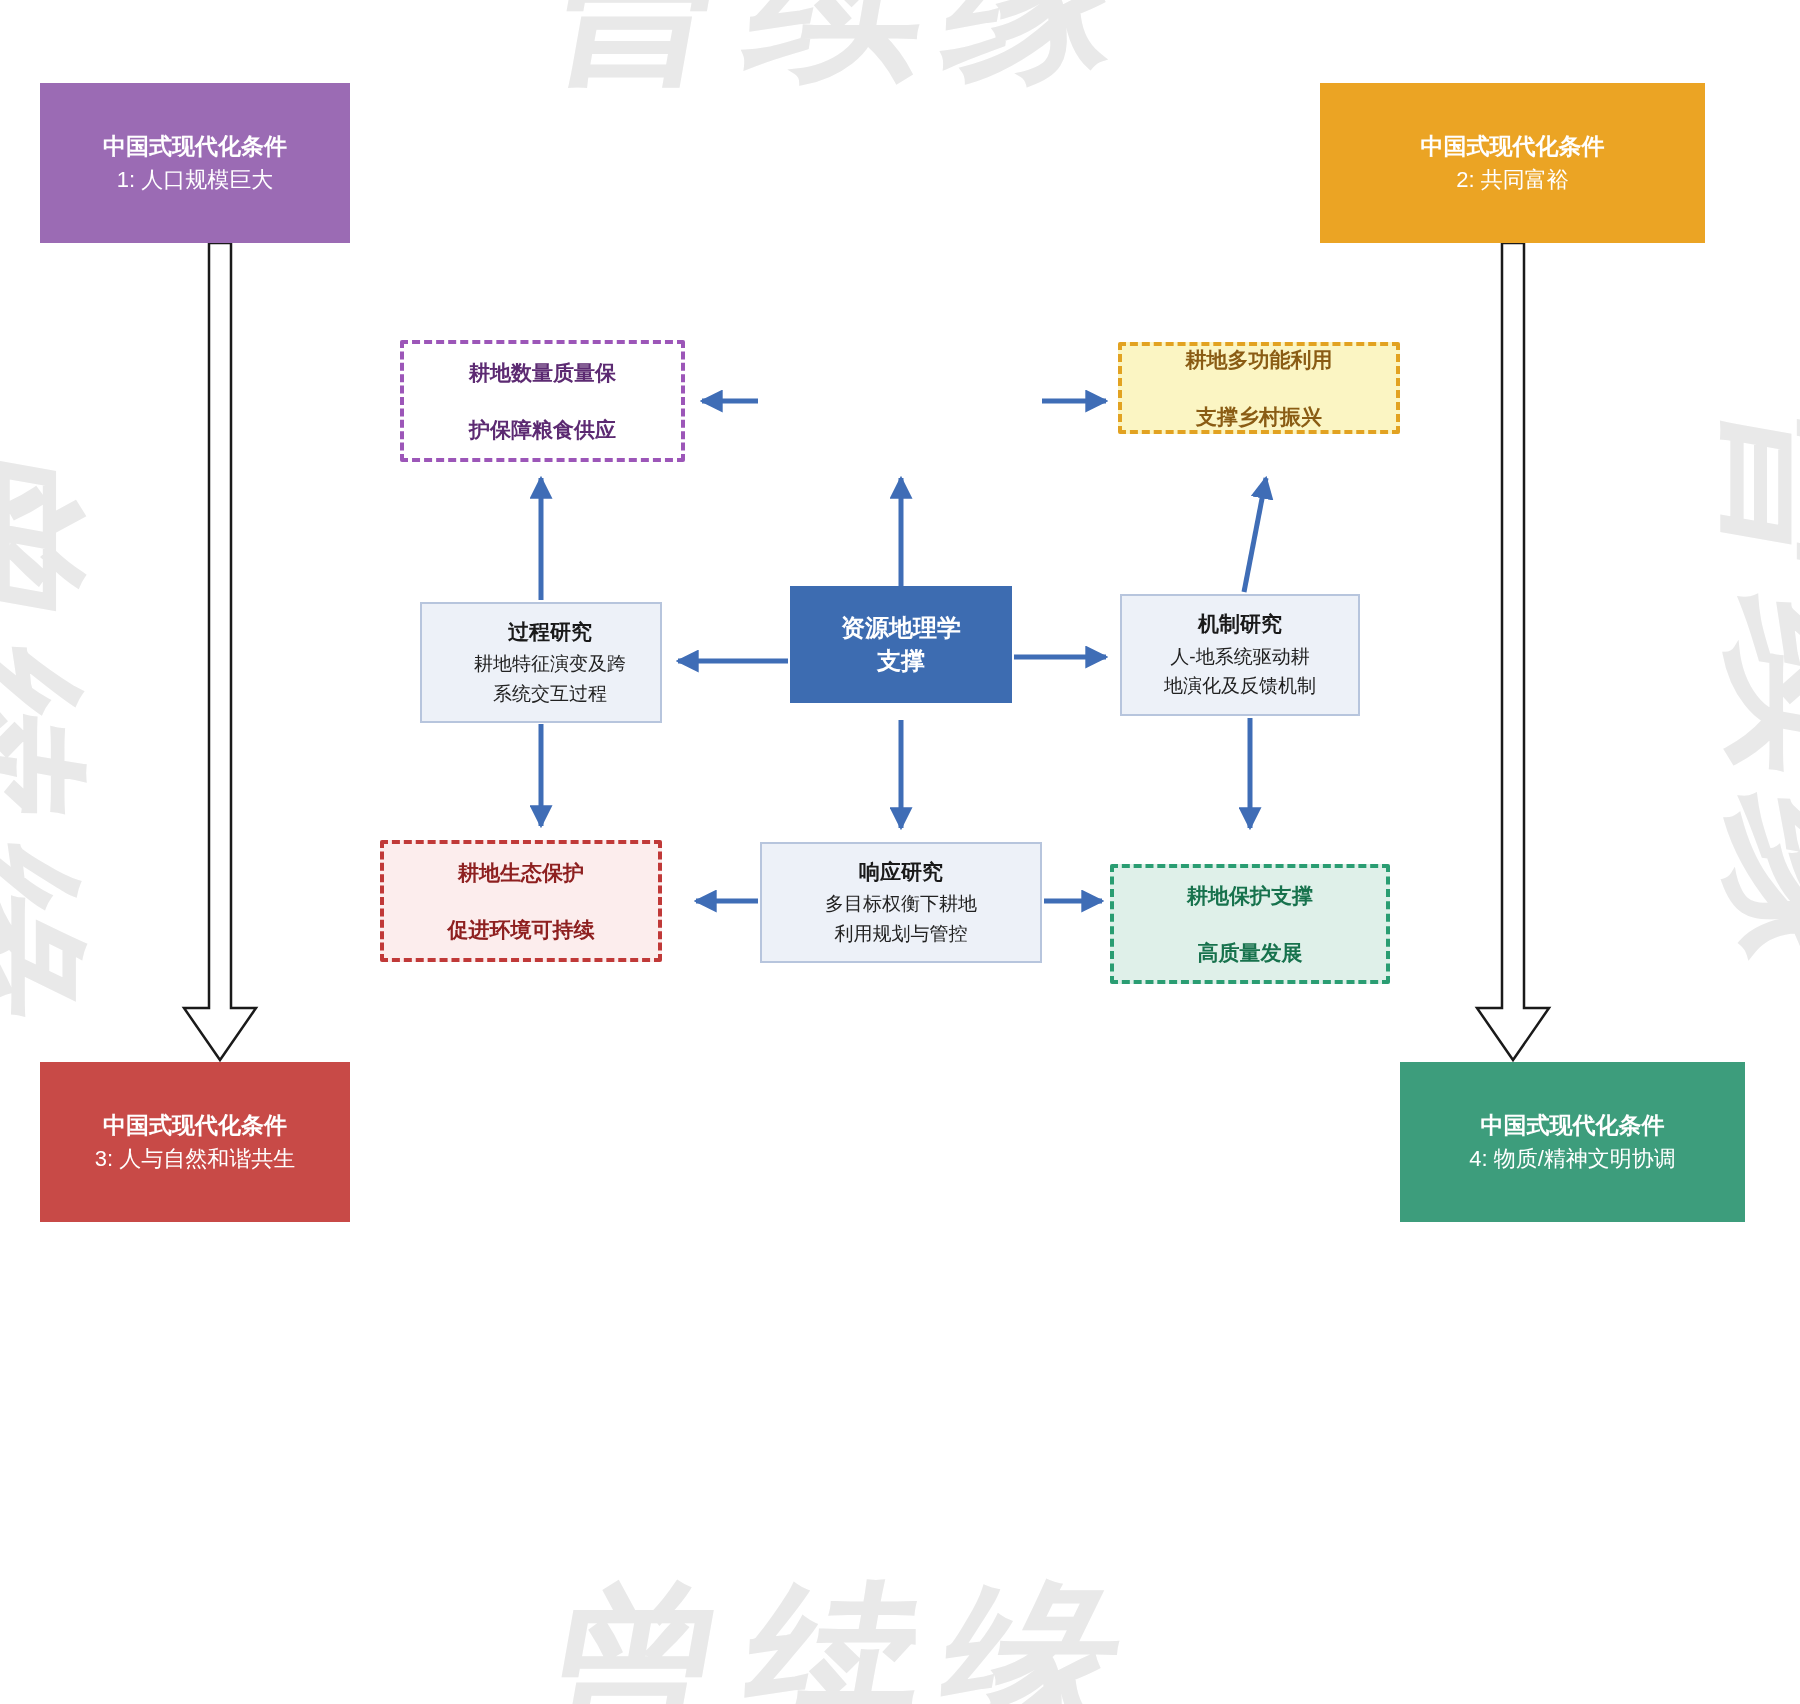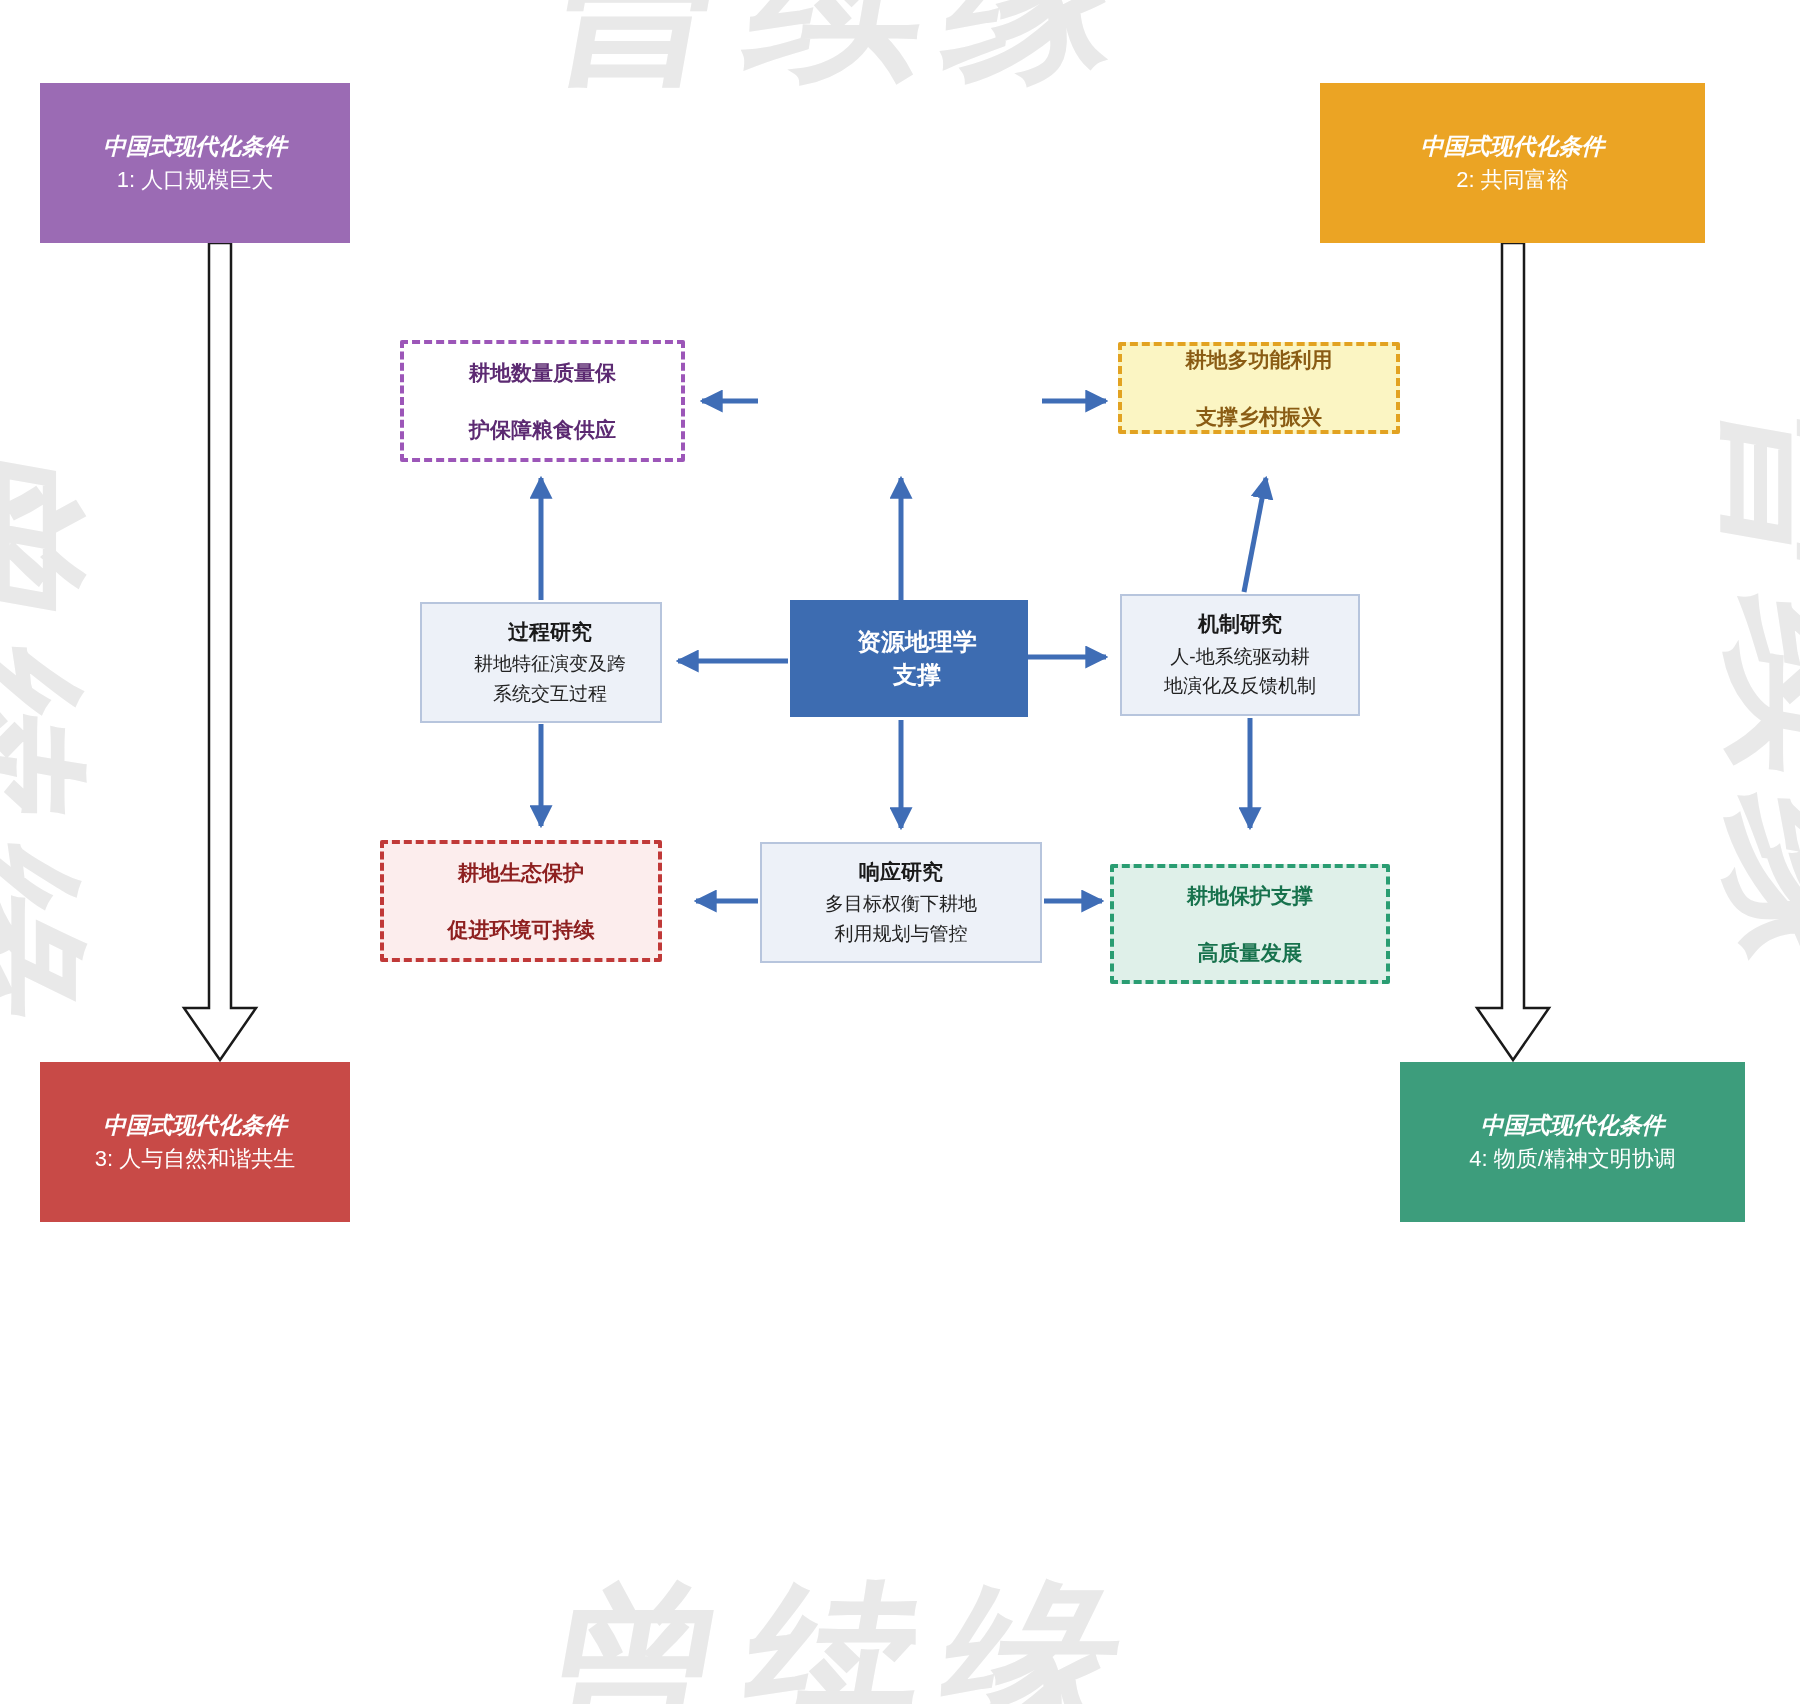--- a/index.html
+++ b/index.html
@@ -24,21 +24,21 @@
   svg.arrows{position:absolute;left:0;top:0;z-index:1;pointer-events:none;}
   .arrow-line{stroke:var(--arrow,#3f6db6);stroke-width:5;fill:none;}
   .arrow-head{fill:var(--arrow,#3f6db6);}
   .hollow-arrow{fill:#ffffff;stroke:#1a1a1a;stroke-width:2.5;stroke-linejoin:miter;}
 
   
   .corner-box{
     position:absolute;z-index:2;display:flex;flex-direction:column;
     align-items:center;justify-content:center;color:#ffffff;text-align:center;
   }
-  .cb-title{font-size:23px;font-weight:bold;line-height:1.45;font-style:italic;}
+  .cb-title{font-size:23px;font-weight:bold;line-height:1.45;}
   .cb-sub{font-size:22px;line-height:1.45;}
 
   
   .center-box{
     position:absolute;z-index:2;display:flex;flex-direction:column;
     align-items:center;justify-content:center;color:#ffffff;text-align:center;
   }
   .ctr-line{font-size:24px;font-weight:bold;line-height:1.35;}
 
   
@@ -106,21 +106,21 @@
   <div class="corner-box" style="left: 40px; top: 1062px; width: 310px; height: 160px; background-color: rgb(200, 74, 71);">
     <div class="cb-title">中国式现代化条件</div>
     <div class="cb-sub">3: 人与自然和谐共生</div>
   </div>
 
   <div class="corner-box" style="left: 1400px; top: 1062px; width: 345px; height: 160px; background-color: rgb(61, 157, 124);">
     <div class="cb-title">中国式现代化条件</div>
     <div class="cb-sub">4: 物质/精神文明协调</div>
   </div>
 
-  <div class="center-box" style="left: 790px; top: 600px; width: 222px; height: 117px; background-color: rgb(61, 108, 177); padding-left: 16px;">
+  <div class="center-box" style="left: 790px; top: 586px; width: 222px; height: 117px; background-color: rgb(61, 108, 177);">
     <div class="ctr-line">资源地理学</div>
     <div class="ctr-line">支撑</div>
   </div>
 
 
   <div class="research-box" style="left:420px;top:602px;width:242px;height:121px;padding-left:18px;">
     <div class="rb-title">过程研究</div>
     <div class="rb-line">耕地特征演变及跨</div>
     <div class="rb-line">系统交互过程</div>
   </div>

